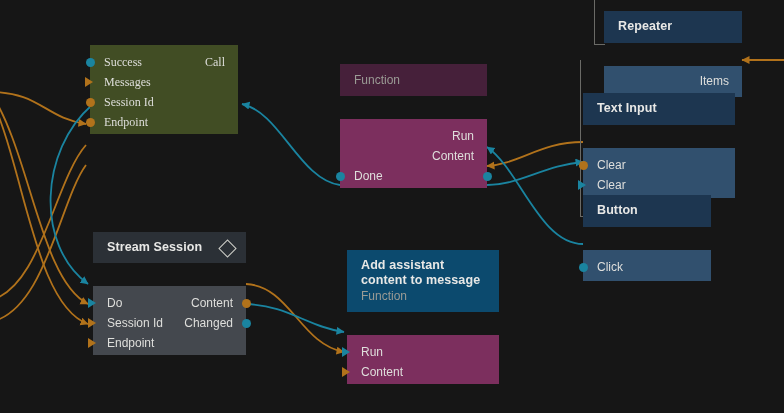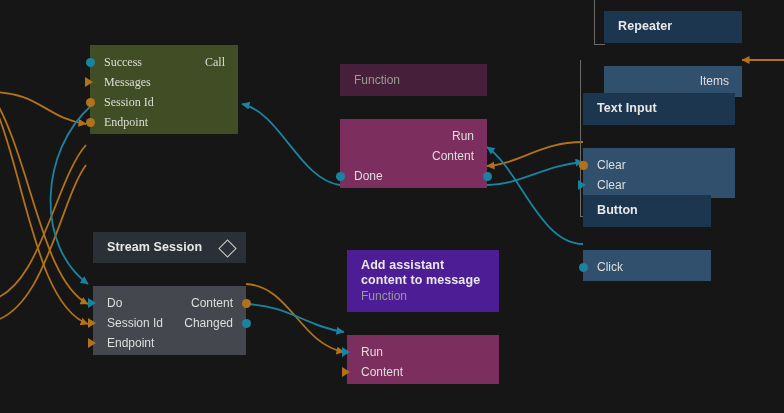--- a/index.html
+++ b/index.html
@@ -224,21 +224,21 @@
       </div>
       <div class="port-row">
         <span class="port-dot in" style="background:#1a84a0;"></span>
         <span class="port-label in">Done</span>
         <span class="port-dot out" style="background:#1a84a0;"></span>
       </div>
     </div>
   </div>
 
   <div class="node" style="left:347px; top:250px; width:152px;">
-    <div class="node-header" style="background:#4c1d95;">
+    <div class="node-header" style="background:#0c4a6e;">
       <div>
         <div class="node-title">Add assistant content to message</div>
         <div class="node-subtitle">Function</div>
       </div>
     </div>
     <div class="node-body" style="background:#7c2f5e; height:49px;">
       <div class="port-row">
         <span class="port-tri in" style="color:#1a84a0;"></span>
         <span class="port-label in">Run</span>
       </div>

